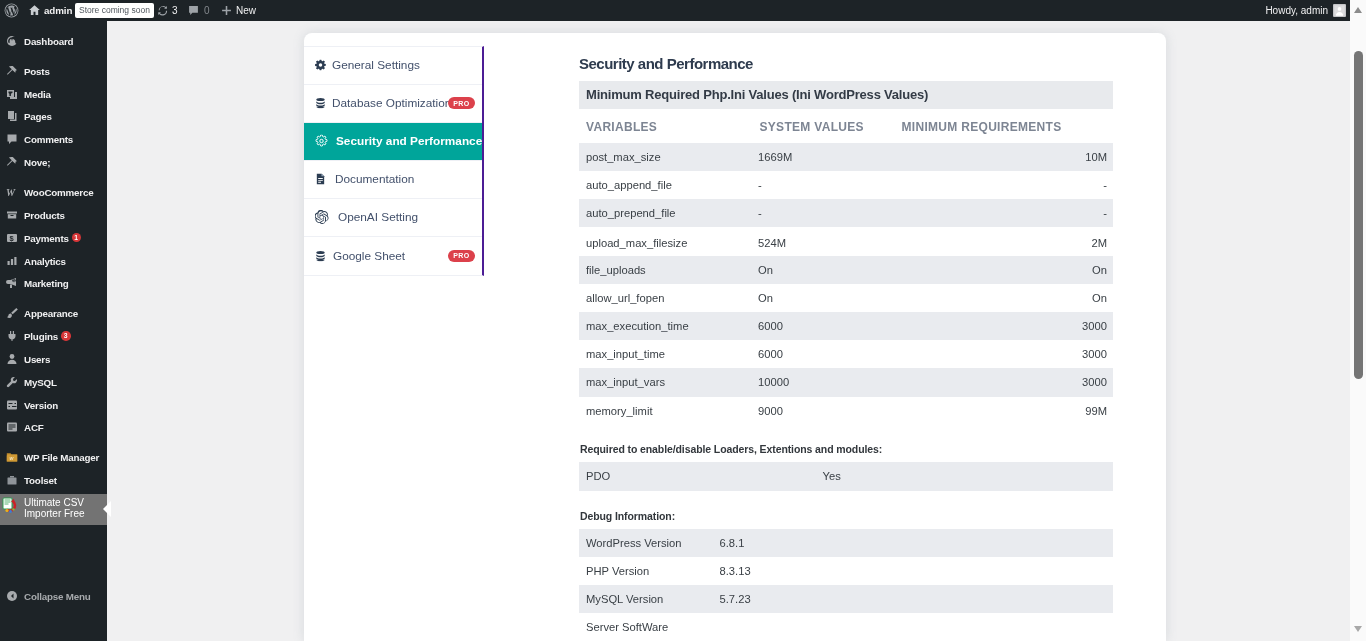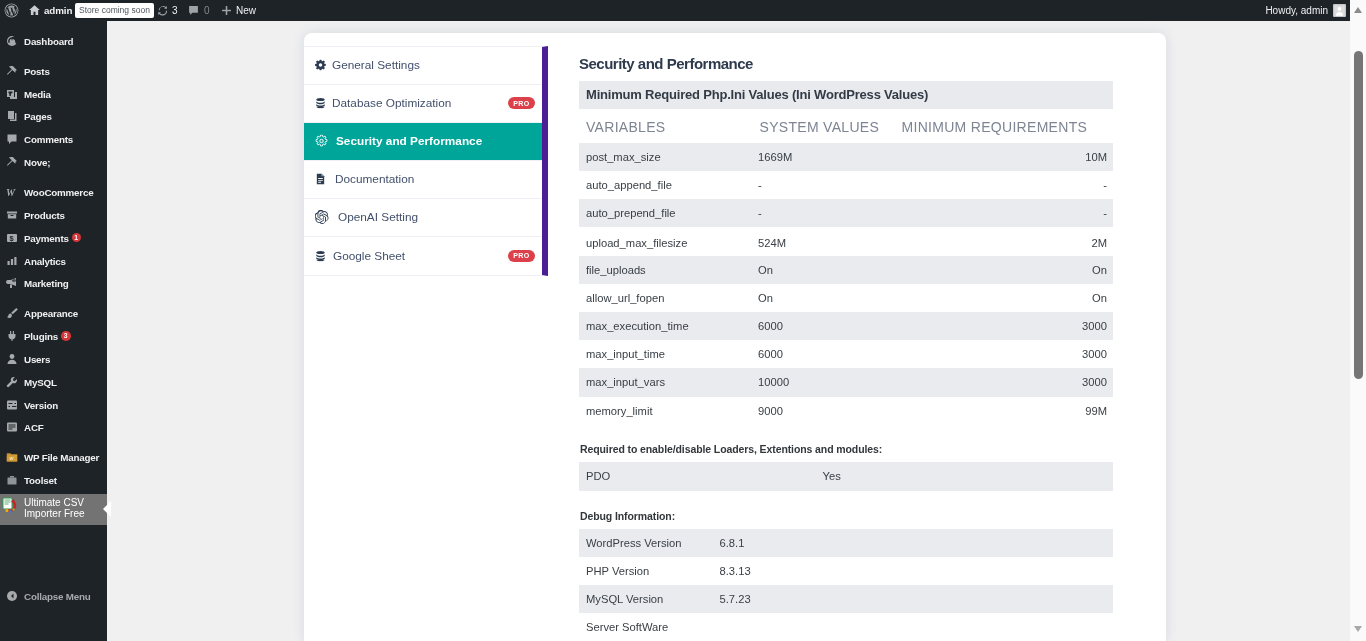--- a/index.html
+++ b/index.html
@@ -5,35 +5,35 @@
 *{margin:0;padding:0;box-sizing:border-box}
 html,body{width:1366px;height:641px;overflow:hidden;background:#f0f0f1;font-family:"Liberation Sans",sans-serif}
 .ab{position:absolute}
 #topbar{left:0;top:0;width:1350px;height:21px;background:#1d2327;color:#f0f0f1;font-size:10px;z-index:50}
 #sidebar{left:0;top:21px;width:107px;height:620px;background:#1d2327;z-index:40}
 .mi{position:absolute;left:0;width:107px;height:22px;color:#f0f0f1;font-size:9.8px;font-weight:600}
 .mi .lbl{position:absolute;left:24px;top:50%;transform:translateY(-50%);white-space:nowrap;letter-spacing:-.2px}
 .mi .ic{position:absolute;left:6px;top:50%;transform:translateY(-50%);width:12px;height:12px}
 .badge{position:absolute;background:#d63638;color:#fff;border-radius:50%;width:9.5px;height:9.5px;font-size:6.8px;font-weight:700;text-align:center;line-height:9.5px}
 #card{left:304px;top:33px;width:862px;height:608px;background:#fff;border-radius:8px 8px 0 0;box-shadow:0 0 12px rgba(100,115,135,.18);z-index:10}
-#tabs{position:absolute;left:0;top:12.5px;width:244px;border-top:1px solid #eef0f5;border-right:6px solid #4c1d95;border-bottom:1px solid #eef0f5}
+#tabs{position:absolute;left:0;top:12.5px;width:180px;border-top:1px solid #eef0f5;border-right:2px solid #4c1d95;border-bottom:1px solid #eef0f5}
 .tab{position:relative;height:38px;border-bottom:1px solid #eef0f5;color:#42506b;font-size:11.8px;font-weight:500}
 .tab:last-child{border-bottom:none}
 .tab .tlbl{position:absolute;left:28px;top:50%;transform:translateY(-50%);white-space:nowrap}
 .tab .tic{position:absolute;left:11px;top:50%;transform:translateY(-50%);width:11px;height:11px}
 .tab.active{background:#00a59a;color:#fff;font-weight:700}
 .pro{position:absolute;right:7px;top:50%;transform:translateY(-50%);background:#dc414b;color:#fff;font-size:7px;font-weight:700;letter-spacing:.4px;border-radius:6px;padding:2.5px 5.5px;line-height:1}
 #main{position:absolute;left:275px;top:0;width:560px}
 .h1{position:absolute;left:0;top:22px;font-size:15px;font-weight:700;color:#2e3b4e;letter-spacing:-0.5px}
 .gbar{position:absolute;left:0;top:47.5px;width:534px;height:28.5px;background:#e8eaed;line-height:28.5px;font-size:13px;font-weight:700;color:#333b46;padding-left:7px;letter-spacing:-0.2px}
 .row{position:absolute;left:0;width:534px;height:28px;font-size:11.2px;color:#3a4046}
 .row.g{background:#e9ebef}
 .row span{position:absolute;top:50%;transform:translateY(-50%)}
 .c1{left:7px}.c2{left:179px}.c3{right:6px}
-.hdr span{font-weight:400;font-size:14px;color:#7d8593;letter-spacing:.3px}
+.hdr span{font-weight:700;font-size:12px;color:#7d8593;letter-spacing:.3px}
 .slabel{position:absolute;left:1px;font-size:10.5px;font-weight:700;color:#32373c;letter-spacing:-0.1px}
 #scroll{left:1350px;top:0;width:16px;height:641px;background:#fafafa;z-index:60}
 #thumb{position:absolute;left:4px;top:51px;width:9px;height:328px;background:#757575;border-radius:4.5px}
 .arr{position:absolute;left:4px;width:0;height:0;border-left:4.5px solid transparent;border-right:4.5px solid transparent}
 </style>
 </head>
 <body>
 <div class="ab" id="topbar">
   <svg class="ab" style="left:4px;top:3px" width="15" height="15" viewBox="0 0 20 20">
       <circle cx="10" cy="10" r="9.2" fill="#9ea3a8"></circle>

